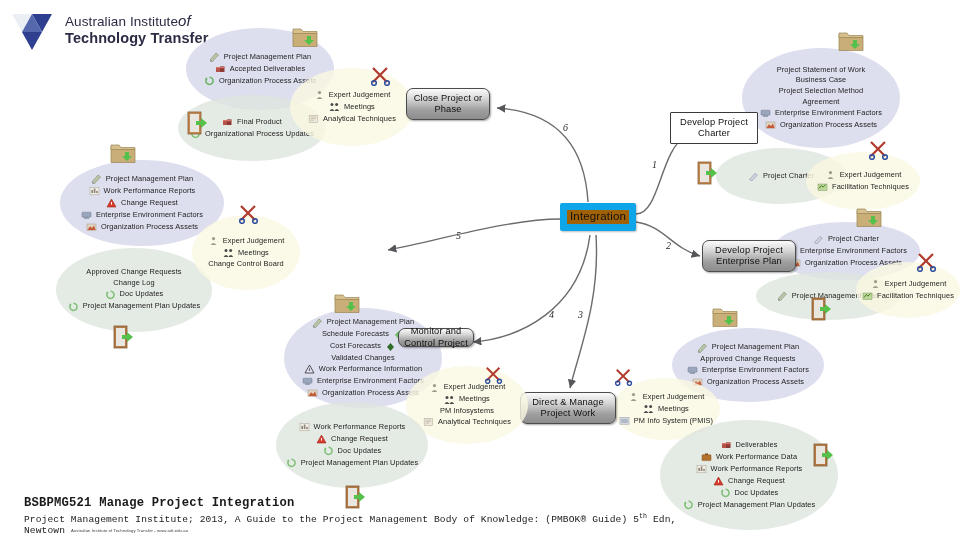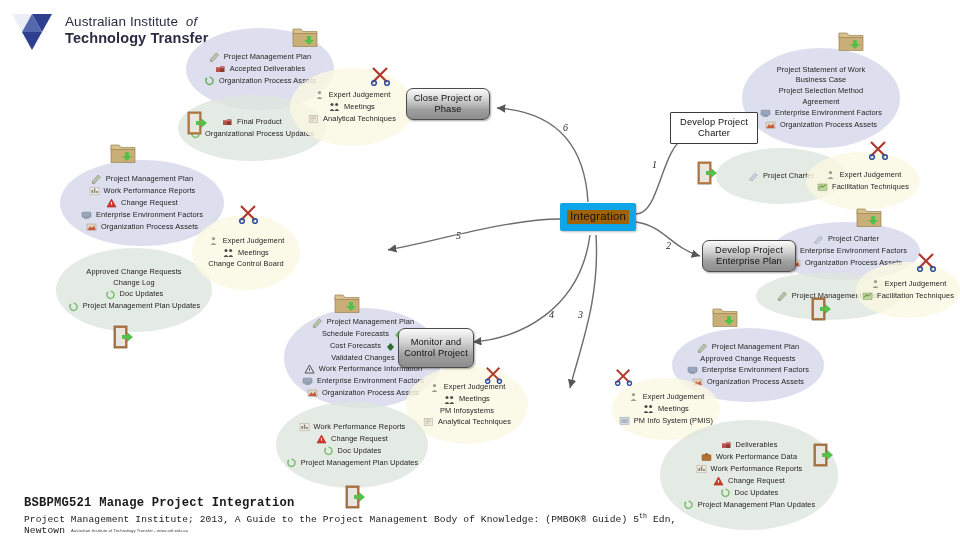--- a/index.html
+++ b/index.html
@@ -8,21 +8,21 @@
     background:#ffffff;
     font-family:"Liberation Sans", sans-serif;
   }
   #stage{position:absolute;inset:0;width:960px;height:540px;}
 
   
   .logo-wrap{position:absolute;left:8px;top:6px;display:flex;align-items:center;gap:9px;}
   .logo-mark{width:48px;height:48px;position:relative;}
   .logo-text{line-height:1.12;color:#2b2b44;}
   .logo-l1{font-size:13.5px;letter-spacing:.1px;}
-  .logo-l1 .amp{font-size:13px;font-style:italic;margin-left:8px;}
+  .logo-l1 .amp{font-size:15px;font-style:italic;}
   .logo-l2{font-size:14.5px;font-weight:700;letter-spacing:.1px;}
 
   
   #edges{position:absolute;left:0;top:0;width:960px;height:540px;pointer-events:none;}
 
   
   .ell{position:absolute;border-radius:50%;box-sizing:border-box;}
   .ell-in{background:rgba(216,217,236,.88);}
   .ell-out{background:rgba(221,229,221,.80);}
   .ell-tt{background:rgba(250,248,225,.80);}
@@ -573,20 +573,25 @@
       </svg>
   </div>
   <div class="deco" style="left:614px;top:368px;">
     <svg width="20" height="18" viewBox="0 0 22 20">
         <path d="M3 2 L17 16 M17 2 L3 16" stroke="#b03a2e" stroke-width="2.2" fill="none"></path>
         <circle cx="4" cy="17" r="2.3" fill="none" stroke="#2e4f9e" stroke-width="1.6"></circle>
         <circle cx="17" cy="17" r="2.3" fill="none" stroke="#2e4f9e" stroke-width="1.6"></circle>
       </svg>
   </div>
 
+  <div class="node grey" style="left:520px;top:392px;width:96px;height:32px;">
+    <span>
+      <span>Direct &amp; Manage</span><br><span>Project Work</span>
+    </span>
+  </div>
 
   <div class="ell ell-in" style="left:284px;top:308px;width:158px;height:100px;">
     <div class="items">
       <div class="row">
         <span class="ic">
           <svg width="11" height="10" viewBox="0 0 11 10">
               <path d="M1 8 L7 1 L9.5 3 L3.5 9.5 Z" fill="#b9c7a8" stroke="#6f7d5f" stroke-width=".5"></path>
               <path d="M1 8 L3.5 9.5 L1.2 9.8 Z" fill="#8a8a8a"></path>
             </svg>
         </span>
@@ -734,21 +739,21 @@
       </svg>
   </div>
   <div class="deco" style="left:484px;top:366px;">
     <svg width="20" height="18" viewBox="0 0 22 20">
         <path d="M3 2 L17 16 M17 2 L3 16" stroke="#b03a2e" stroke-width="2.2" fill="none"></path>
         <circle cx="4" cy="17" r="2.3" fill="none" stroke="#2e4f9e" stroke-width="1.6"></circle>
         <circle cx="17" cy="17" r="2.3" fill="none" stroke="#2e4f9e" stroke-width="1.6"></circle>
       </svg>
   </div>
 
-  <div class="node grey" style="left:398px;top:328px;width:76px;height:40px;">
+  <div class="node grey" style="left:398px;top:328px;width:76px;height:19px;">
     <span>
       <span>Monitor and</span><br><span>Control Project</span>
     </span>
   </div>
 
   <div class="ell ell-in" style="left:60px;top:160px;width:164px;height:86px;">
     <div class="items">
       <div class="row">
         <span class="ic">
           <svg width="11" height="10" viewBox="0 0 11 10">

